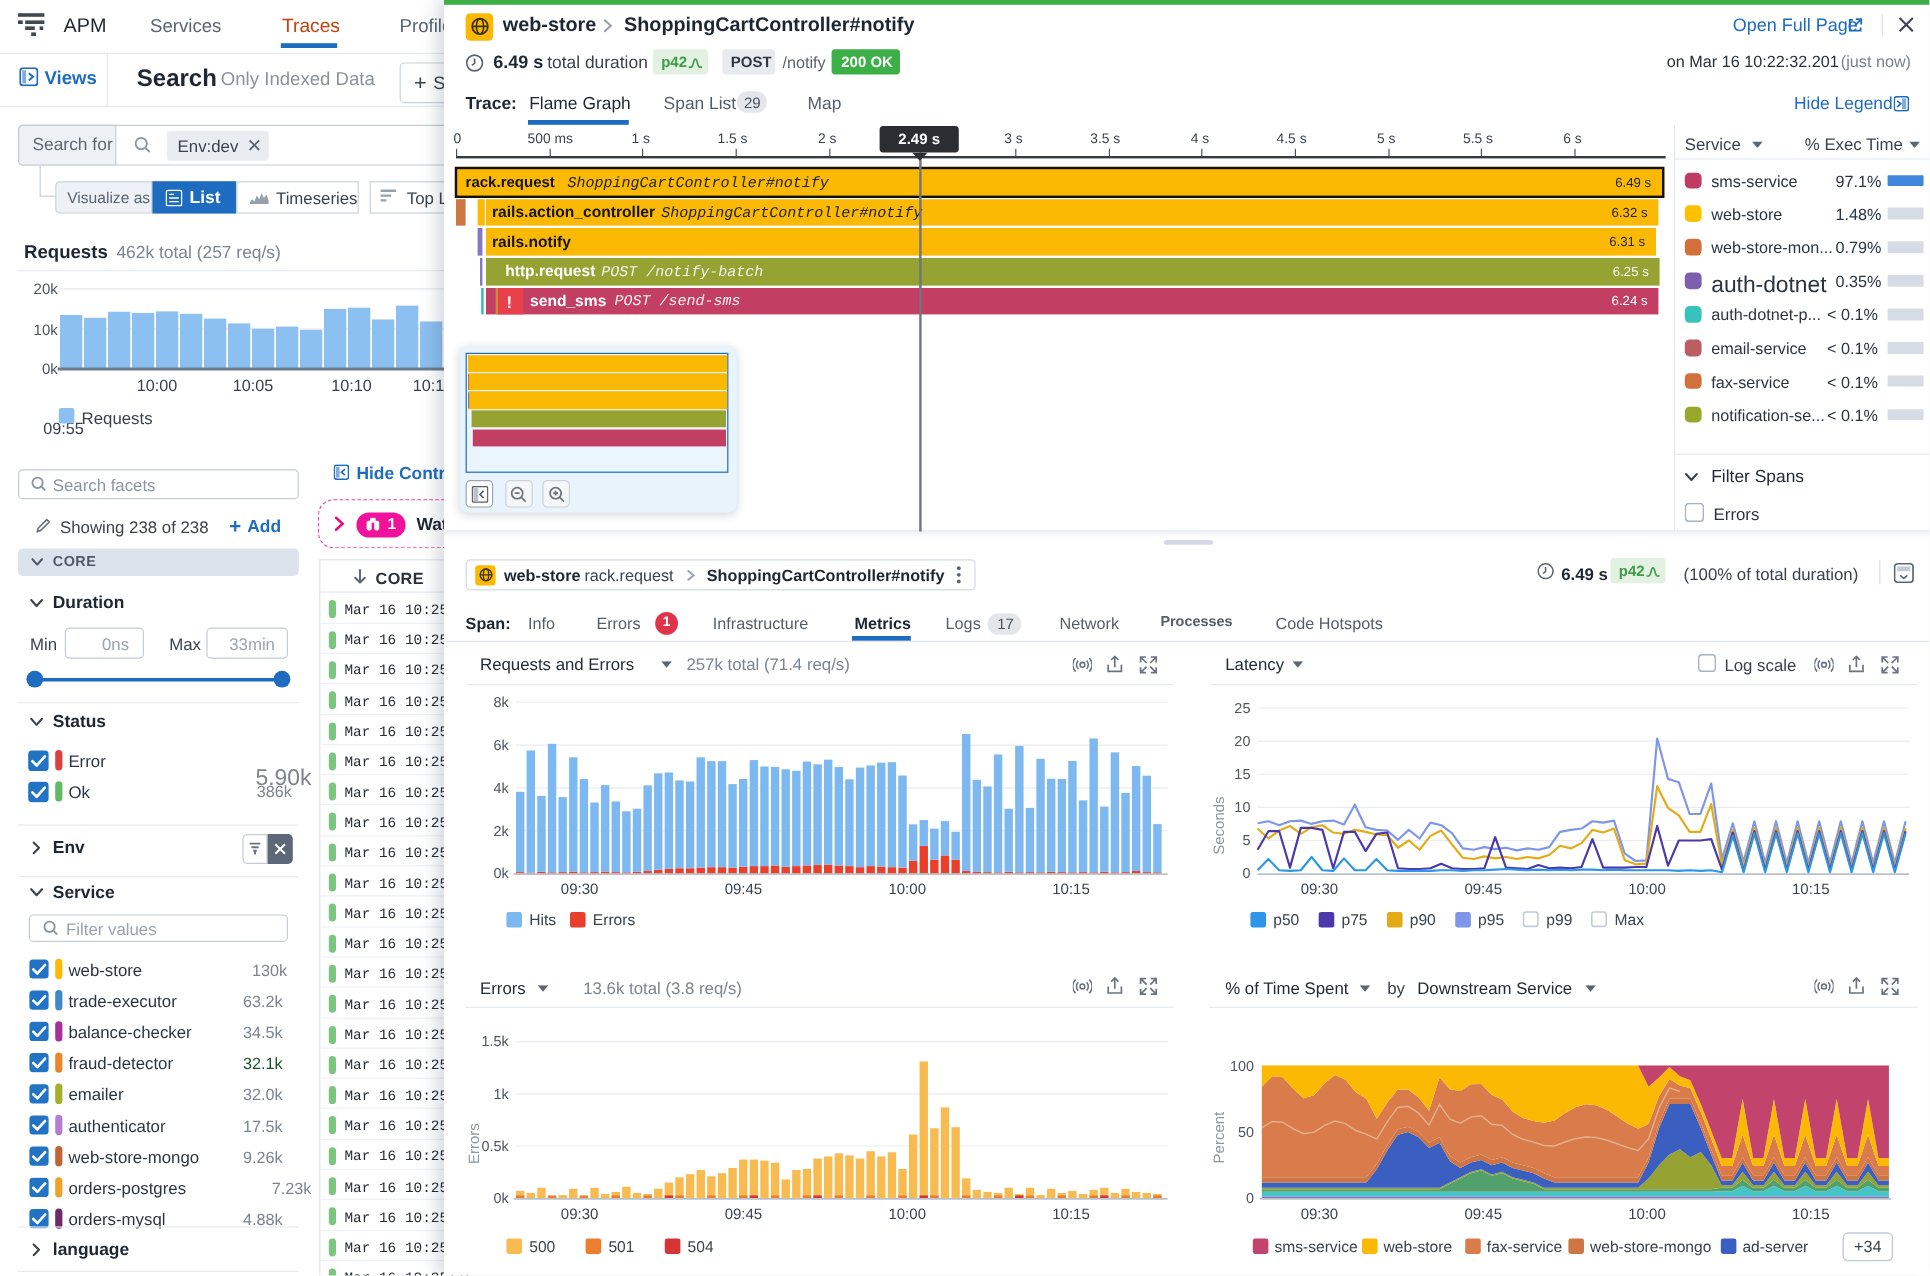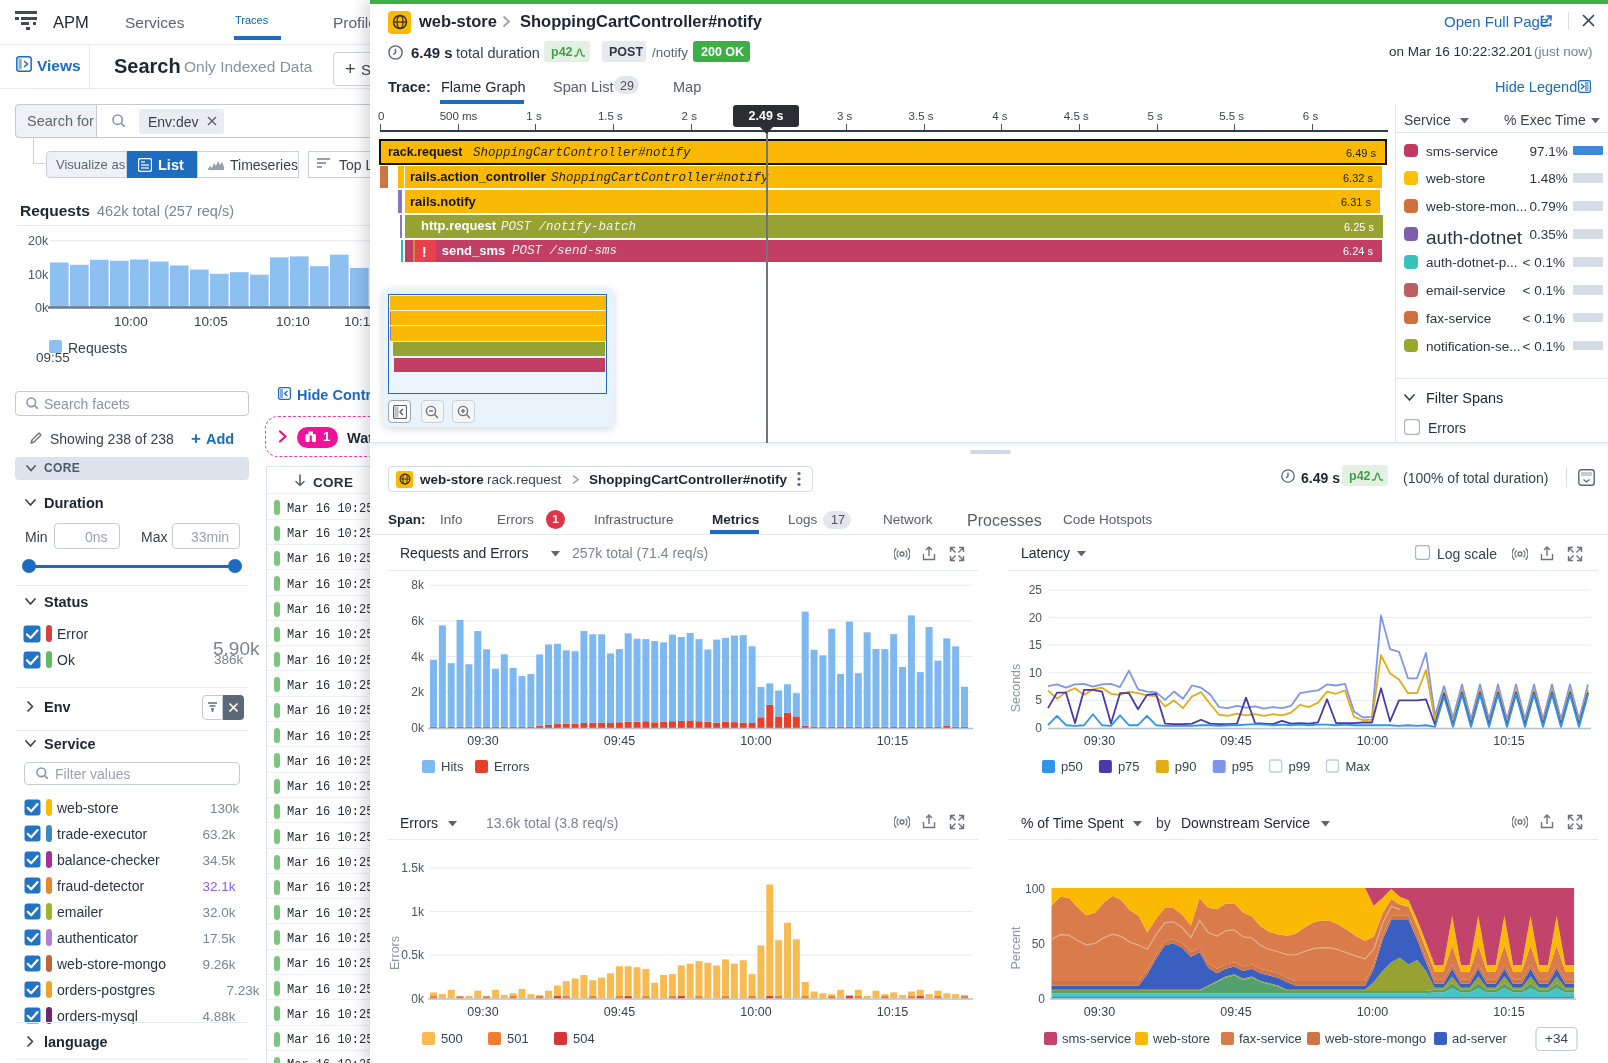--- a/index.html
+++ b/index.html
@@ -9,21 +9,21 @@
 <div style="position:absolute;left:15px;top:11px;width:22px;height:20px">
       <div style="position:absolute;left:0;top:0;width:21.5px;height:2.8px;background:#414a52"></div>
       <div style="position:absolute;left:0;top:6.2px;width:3.8px;height:2.8px;background:#414a52"></div>
       <div style="position:absolute;left:6px;top:6.2px;width:15.5px;height:2.8px;background:#414a52"></div>
       <div style="position:absolute;left:6.2px;top:11px;width:8.2px;height:2.8px;background:#414a52"></div>
       <div style="position:absolute;left:18.3px;top:11px;width:3.2px;height:2.8px;background:#414a52"></div>
       <div style="position:absolute;left:10.9px;top:16.3px;width:4px;height:2.8px;background:#414a52"></div>
     </div>
 <div style="position:absolute;left:53px;top:13px;font-size:16.5px;color:#1c2733;font-weight:400;line-height:1.15;white-space:nowrap;">APM</div>
 <div style="position:absolute;left:125px;top:14px;font-size:15.5px;color:#5a6572;font-weight:400;line-height:1.15;white-space:nowrap;">Services</div>
-<div style="position:absolute;left:235px;top:14px;font-size:11px;color:#0369a1;font-weight:400;line-height:1.15;white-space:nowrap;">Traces</div>
+<div style="position:absolute;left:235px;top:14px;font-size:16px;color:#c2410c;font-weight:400;line-height:1.15;white-space:nowrap;">Traces</div>
 <div style="position:absolute;left:234px;top:36px;width:47px;height:4px;background:#1d6cc0;"></div>
 <div style="position:absolute;left:333px;top:14px;font-size:15.5px;color:#5a6572;font-weight:400;line-height:1.15;white-space:nowrap;">Profiles</div>
 <div style="position:absolute;left:0px;top:44px;width:370px;height:1px;background:#e6eaef;"></div>
 <svg style="position:absolute;left:15.5px;top:56px;" width="16" height="16" viewBox="0 0 16 16">
       <rect x="0.8" y="0.8" width="14.4" height="14.4" rx="2.5" stroke="#1d6cc0" stroke-width="1.5" fill="none"></rect>
       <rect x="2.5" y="2.5" width="3.2" height="11" fill="#1d6cc0" opacity="0.55"></rect>
       <path d="M8 5 L11.5 8 L8 11" stroke="#1d6cc0" stroke-width="1.6" fill="none"></path>
     </svg>
 <div style="position:absolute;left:37px;top:57px;font-size:15.5px;color:#1d6cc0;font-weight:700;line-height:1.15;white-space:nowrap;">Views</div>
 <div style="position:absolute;left:89px;top:44px;width:1px;height:44px;background:#e6eaef;"></div>
@@ -199,21 +199,21 @@
     </svg>
 <div style="position:absolute;left:46px;top:851px;width:6px;height:17px;background:#a5309c;border-radius:3px;"></div>
 <div style="position:absolute;left:57px;top:852px;font-size:14px;color:#2b3540;font-weight:400;line-height:1.15;white-space:nowrap;">balance-checker</div>
 <div style="position:absolute;left:202.5px;top:853px;font-size:13.5px;color:#7b848f;font-weight:400;line-height:1.15;white-space:nowrap;">34.5k</div>
 <svg style="position:absolute;left:24px;top:877px;" width="17" height="17" viewBox="0 0 17 17">
       <rect x="0.5" y="0.5" width="16" height="16" rx="3" fill="#2273c4"></rect>
       <path d="M3.74 8.84 L7.14 12.24 L13.600000000000001 5.1" stroke="#fff" stroke-width="2.2" fill="none" stroke-linecap="round" stroke-linejoin="round"></path>
     </svg>
 <div style="position:absolute;left:46px;top:877px;width:6px;height:17px;background:#e8862c;border-radius:3px;"></div>
 <div style="position:absolute;left:57px;top:878px;font-size:14px;color:#2b3540;font-weight:400;line-height:1.15;white-space:nowrap;">fraud-detector</div>
-<div style="position:absolute;left:202.5px;top:879px;font-size:13.5px;color:#8b5cf6;font-weight:400;line-height:1.15;white-space:nowrap;">32.1k</div>
+<div style="position:absolute;left:202.5px;top:879px;font-size:13.5px;color:#14532d;font-weight:400;line-height:1.15;white-space:nowrap;">32.1k</div>
 <svg style="position:absolute;left:24px;top:903px;" width="17" height="17" viewBox="0 0 17 17">
       <rect x="0.5" y="0.5" width="16" height="16" rx="3" fill="#2273c4"></rect>
       <path d="M3.74 8.84 L7.14 12.24 L13.600000000000001 5.1" stroke="#fff" stroke-width="2.2" fill="none" stroke-linecap="round" stroke-linejoin="round"></path>
     </svg>
 <div style="position:absolute;left:46px;top:903px;width:6px;height:17px;background:#a3b02c;border-radius:3px;"></div>
 <div style="position:absolute;left:57px;top:904px;font-size:14px;color:#2b3540;font-weight:400;line-height:1.15;white-space:nowrap;">emailer</div>
 <div style="position:absolute;left:202.5px;top:905px;font-size:13.5px;color:#7b848f;font-weight:400;line-height:1.15;white-space:nowrap;">32.0k</div>
 <svg style="position:absolute;left:24px;top:929px;" width="17" height="17" viewBox="0 0 17 17">
       <rect x="0.5" y="0.5" width="16" height="16" rx="3" fill="#2273c4"></rect>
       <path d="M3.74 8.84 L7.14 12.24 L13.600000000000001 5.1" stroke="#fff" stroke-width="2.2" fill="none" stroke-linecap="round" stroke-linejoin="round"></path>
@@ -572,21 +572,21 @@
 <div style="position:absolute;left:388px;top:512px;font-size:13.5px;color:#1c2733;font-weight:700;line-height:1.15;white-space:nowrap;">Span:</div>
 <div style="position:absolute;left:440px;top:512px;font-size:13.5px;color:#545e69;font-weight:400;line-height:1.15;white-space:nowrap;">Info</div>
 <div style="position:absolute;left:497px;top:512px;font-size:13.5px;color:#545e69;font-weight:400;line-height:1.15;white-space:nowrap;">Errors</div>
 <div style="position:absolute;left:546px;top:510px;width:19px;height:19px;border-radius:50%;background:#e0344a;color:#fff;font-size:11.5px;font-weight:700;text-align:center;line-height:19px">1</div>
 <div style="position:absolute;left:594px;top:512px;font-size:13.5px;color:#545e69;font-weight:400;line-height:1.15;white-space:nowrap;">Infrastructure</div>
 <div style="position:absolute;left:712px;top:512px;font-size:13.5px;color:#1c2733;font-weight:700;line-height:1.15;white-space:nowrap;">Metrics</div>
 <div style="position:absolute;left:788px;top:512px;font-size:13.5px;color:#545e69;font-weight:400;line-height:1.15;white-space:nowrap;">Logs</div>
 <div style="position:absolute;left:823px;top:510.5px;width:28px;height:18px;background:#e3e7ec;border-radius:9px;"></div>
 <div style="position:absolute;left:831px;top:513px;font-size:12.5px;color:#49525c;font-weight:400;line-height:1.15;white-space:nowrap;">17</div>
 <div style="position:absolute;left:883px;top:512px;font-size:13.5px;color:#545e69;font-weight:400;line-height:1.15;white-space:nowrap;">Network</div>
-<div style="position:absolute;left:967px;top:512px;font-size:16px;color:#545e69;font-weight:400;line-height:1.15;white-space:nowrap;">Processes</div>
+<div style="position:absolute;left:967px;top:512px;font-size:12px;color:#545e69;font-weight:700;line-height:1.15;white-space:nowrap;">Processes</div>
 <div style="position:absolute;left:1063px;top:512px;font-size:13.5px;color:#545e69;font-weight:400;line-height:1.15;white-space:nowrap;">Code Hotspots</div>
 <div style="position:absolute;left:710px;top:530px;width:49px;height:3.5px;background:#1d6cc0;"></div>
 <div style="position:absolute;left:370px;top:533.5px;width:1238px;height:1px;background:#e3e8ee;"></div>
 <div style="position:absolute;left:400px;top:545px;font-size:14px;color:#222b35;font-weight:400;line-height:1.15;white-space:nowrap;">Requests and Errors</div>
 <svg style="position:absolute;left:551px;top:551px;" width="9" height="5.94" viewBox="0 0 9 5.94">
       <path d="M0 0 L9 0 L4.5 5.3999999999999995 Z" fill="#5b6673"></path>
     </svg>
 <div style="position:absolute;left:572px;top:545px;font-size:14px;color:#7b848f;font-weight:400;line-height:1.15;white-space:nowrap;">257k total (71.4 req/s)</div>
 <svg style="position:absolute;left:894px;top:546px;" width="16" height="16" viewBox="0 0 16 16">
       <circle cx="8" cy="8" r="2" fill="none" stroke="#6a737e" stroke-width="1.3"></circle>

